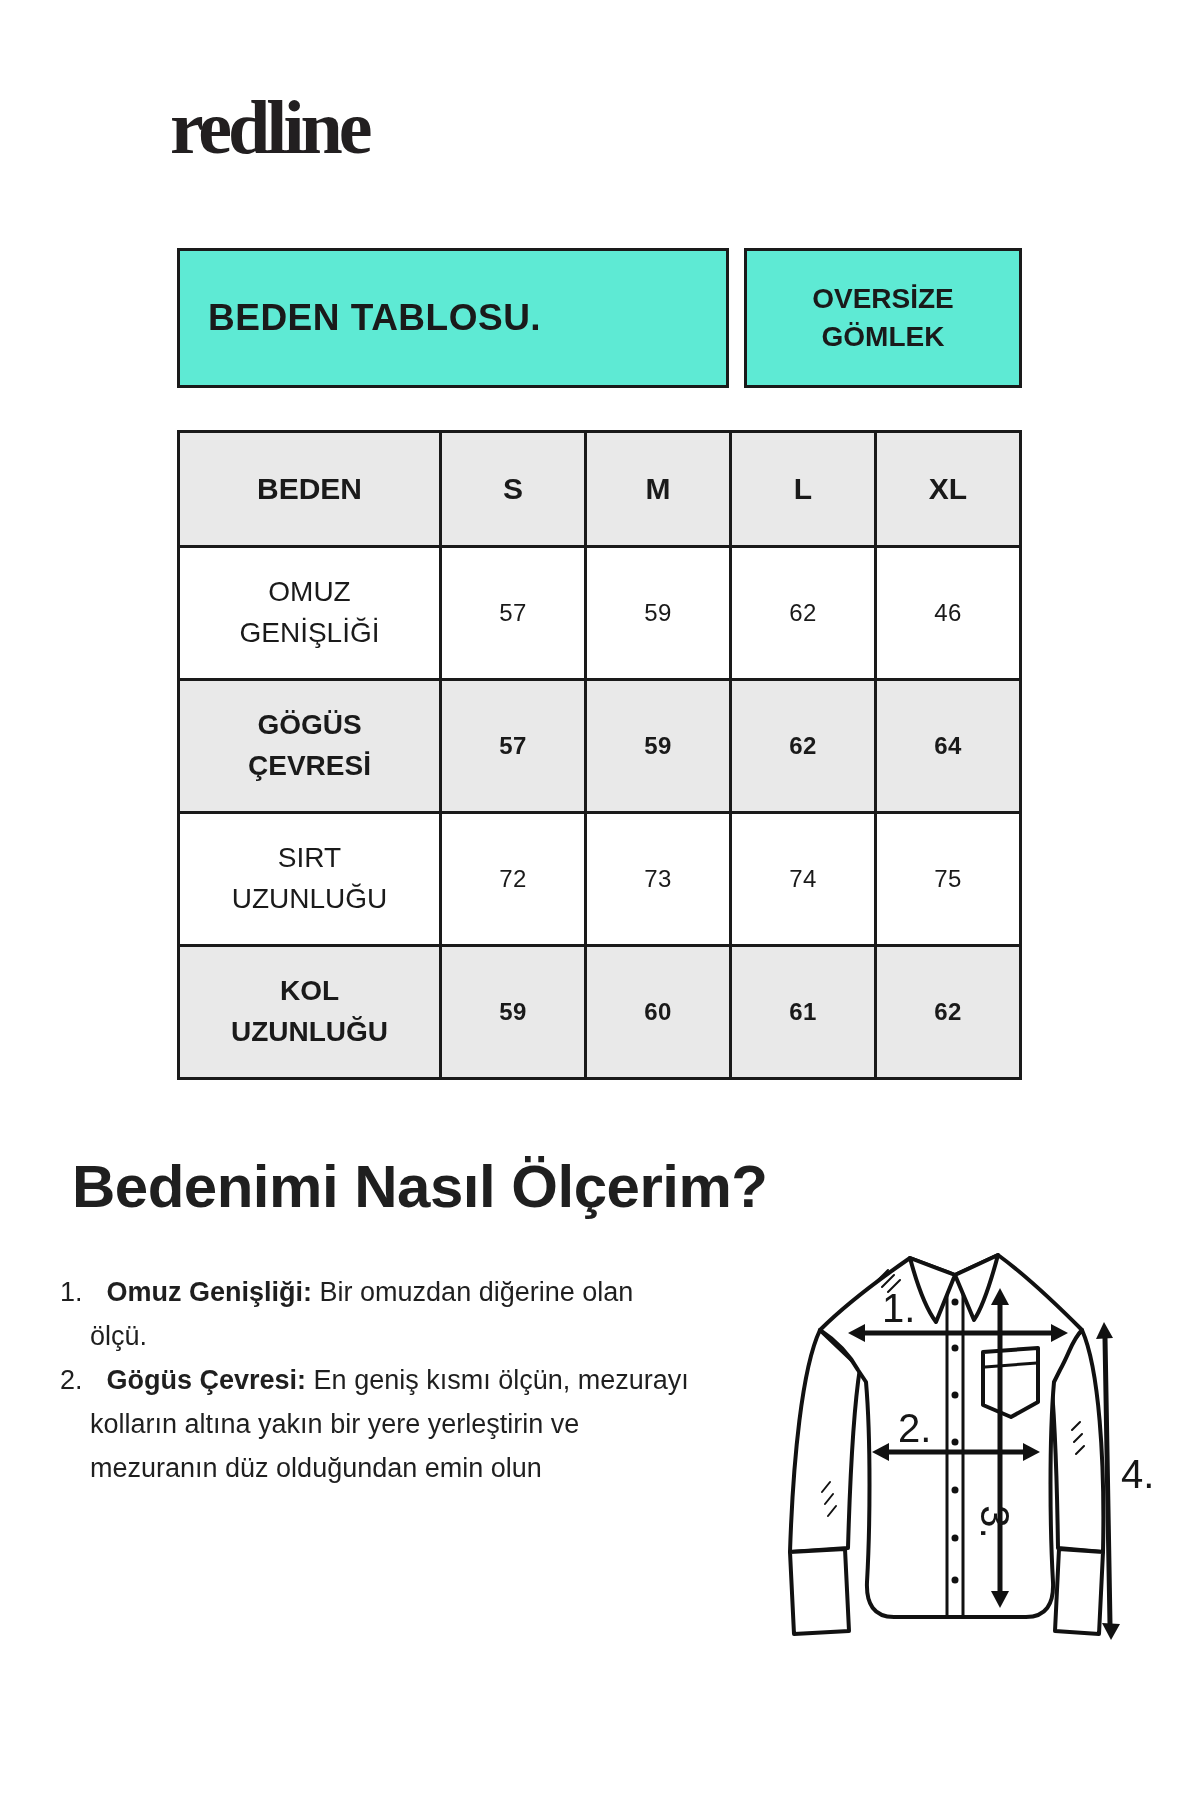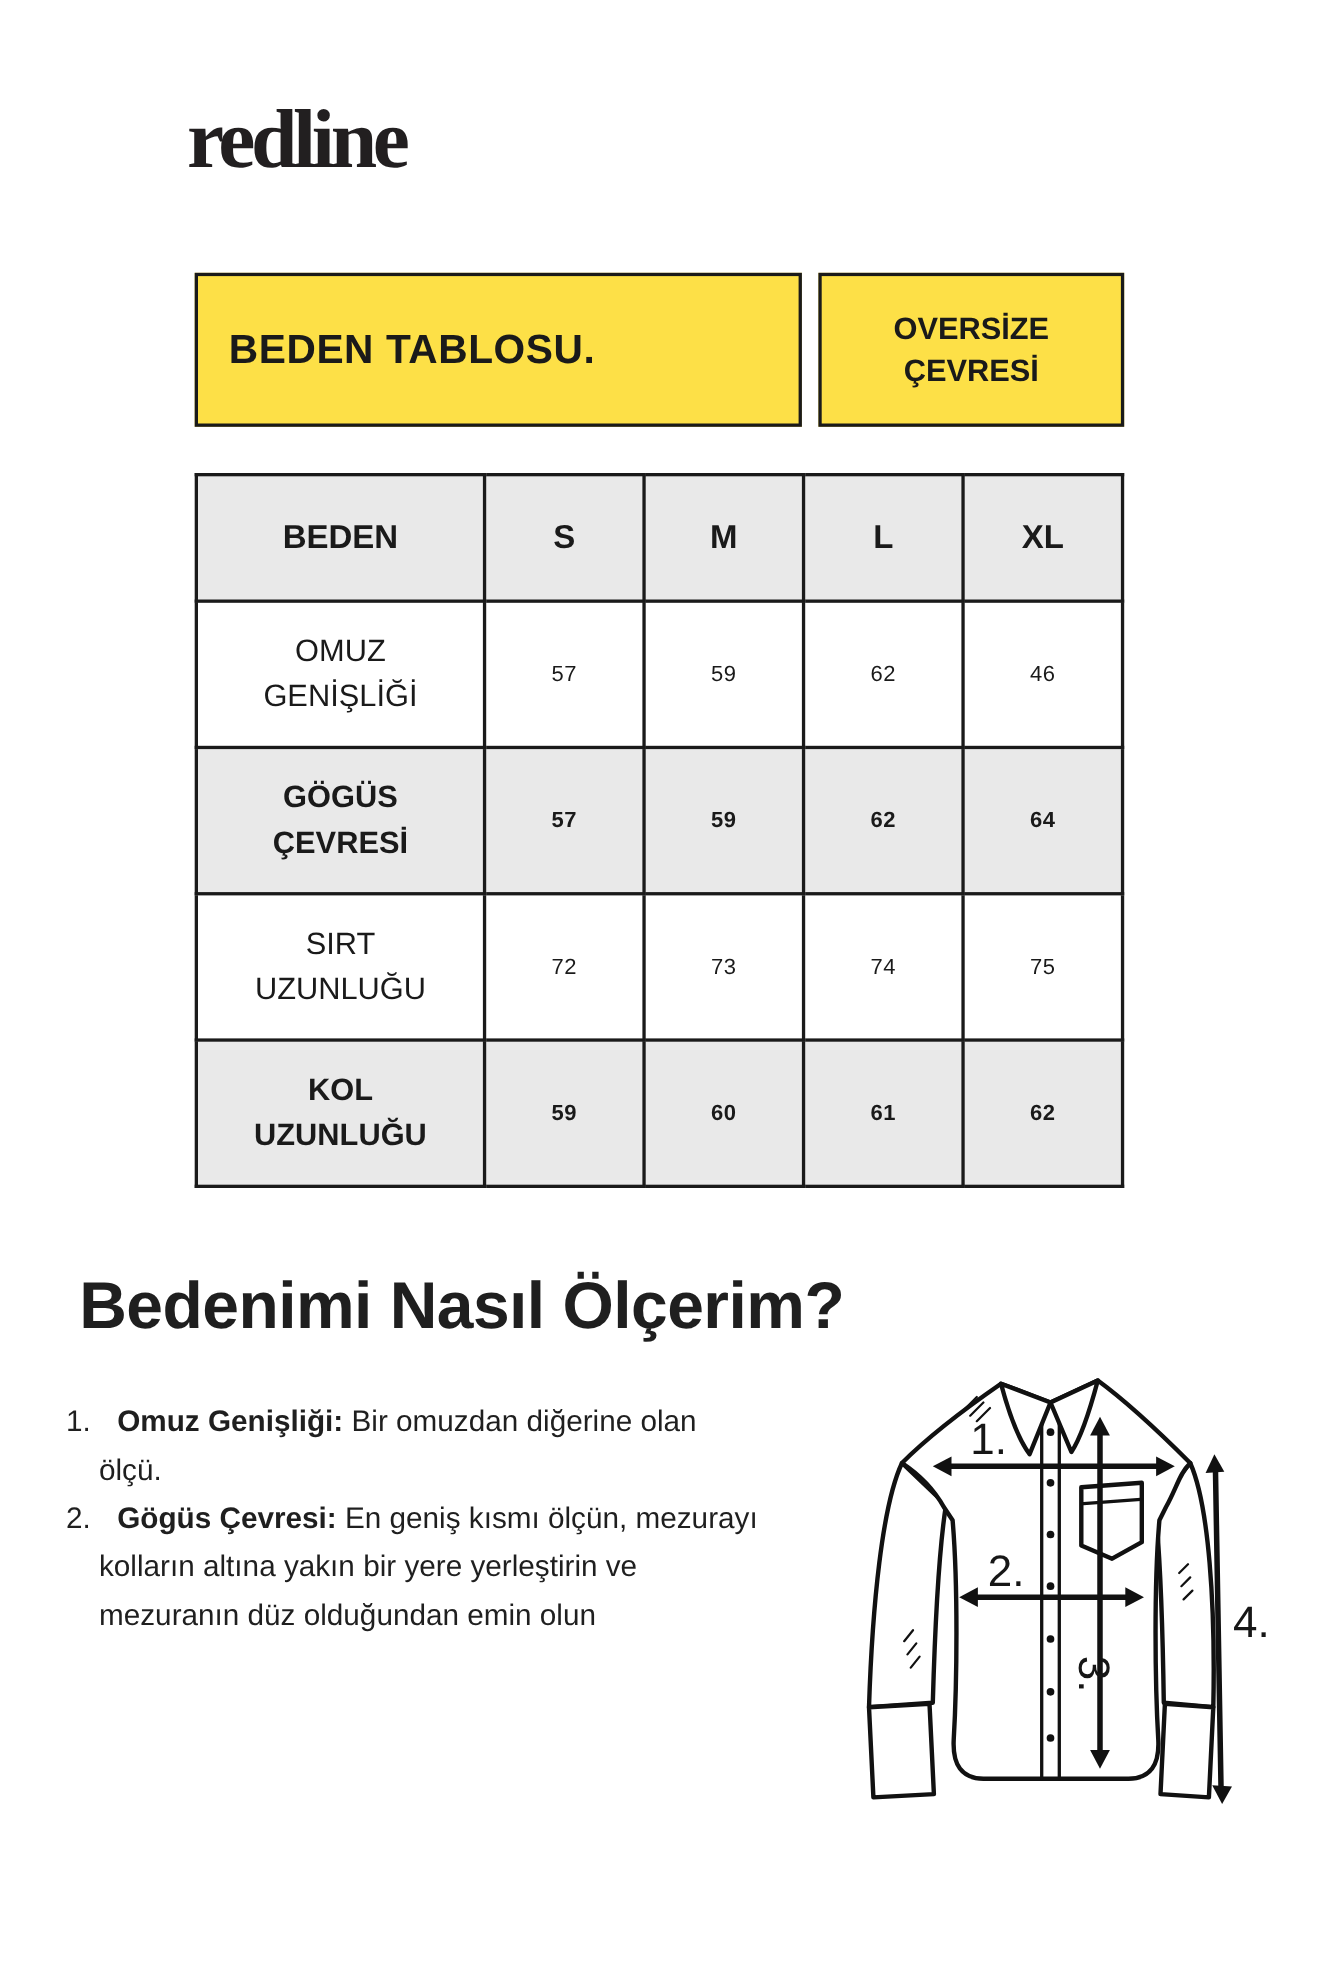--- a/index.html
+++ b/index.html
@@ -14,21 +14,21 @@
   
   .logo{
     position:absolute;left:170px;top:84px;
     font-family:Liberation Serif, serif;
     font-weight:bold;font-size:76px;letter-spacing:-4px;
     color:#221f20;
   }
   
   .hbox{
     position:absolute;top:248px;height:140px;
-    border:3px solid #1a1a1a;background:#fde047;
+    border:3px solid #1a1a1a;background:#5eead4;
     display:flex;align-items:center;box-sizing:border-box;
   }
   .hbox-left{left:177px;width:552px;padding-left:28px;
     font-size:37px;font-weight:bold;letter-spacing:0.5px;}
   .hbox-right{left:744px;width:278px;justify-content:center;
     text-align:center;font-size:28px;font-weight:bold;
     line-height:1.35;padding:0 42px;}
   
   table.size{
     position:absolute;left:177px;top:430px;width:845px;
@@ -36,21 +36,21 @@
   }
   table.size td,table.size th{
     border:3px solid #1a1a1a;text-align:center;vertical-align:middle;
     font-size:28px;color:#1a1a1a;background:#fff;padding:0;
   }
   table.size col.c-label{width:262px;}
   table.size tr.head td{height:112px;font-weight:bold;font-size:30px;background:#e9e9e9;}
   table.size tr.row td{height:130px;}
   table.size tr.shade td{background:#e9e9e9;font-weight:bold;}
   table.size td.lbl{padding:0 28px;line-height:1.45;}
-  table.size td.val{font-size:20px;letter-spacing:0.5px;margin-top:44px;}
+  table.size td.val{font-size:24px;letter-spacing:0.5px;margin-top:44px;}
   
   .guide-title{
     position:absolute;left:72px;top:1152px;
     font-size:60px;font-weight:bold;letter-spacing:-0.5px;color:#1f1f1f;
   }
   .guide-list{
     position:absolute;left:60px;top:1270px;width:634px;
     font-size:27px;line-height:1.63;color:#1f1f1f;
   }
   .mg-item{padding-left:30px;text-indent:-30px;}
@@ -70,21 +70,21 @@
 <body>
 
 <div class="page">
 
   <div class="logo">redline</div>
 
   <div class="hbox hbox-left">
     <span>BEDEN TABLOSU.</span>
   </div>
   <div class="hbox hbox-right">
-    <span>OVERSİZE ÇEVRESİ</span>
+    <span>OVERSİZE GÖMLEK</span>
   </div>
 
   <table class="size">
     <colgroup>
         <col class="c-label">
         <col>
         <col>
         <col>
         <col>
       </colgroup>

